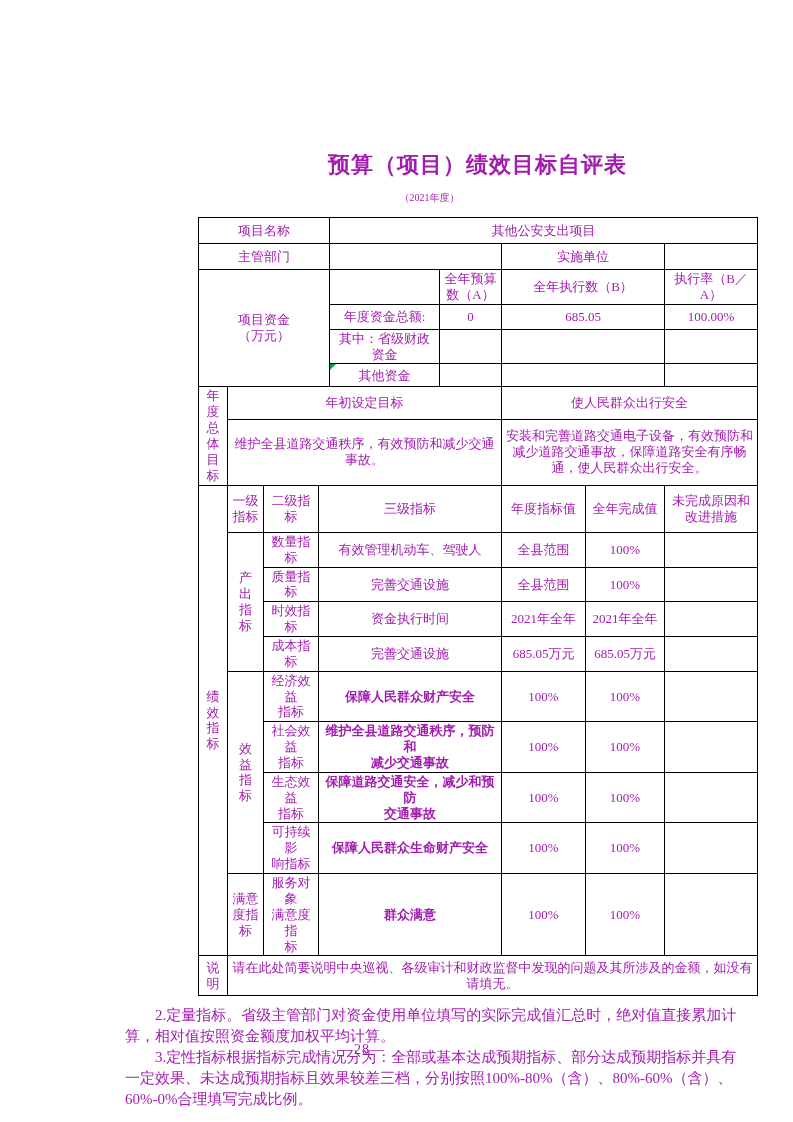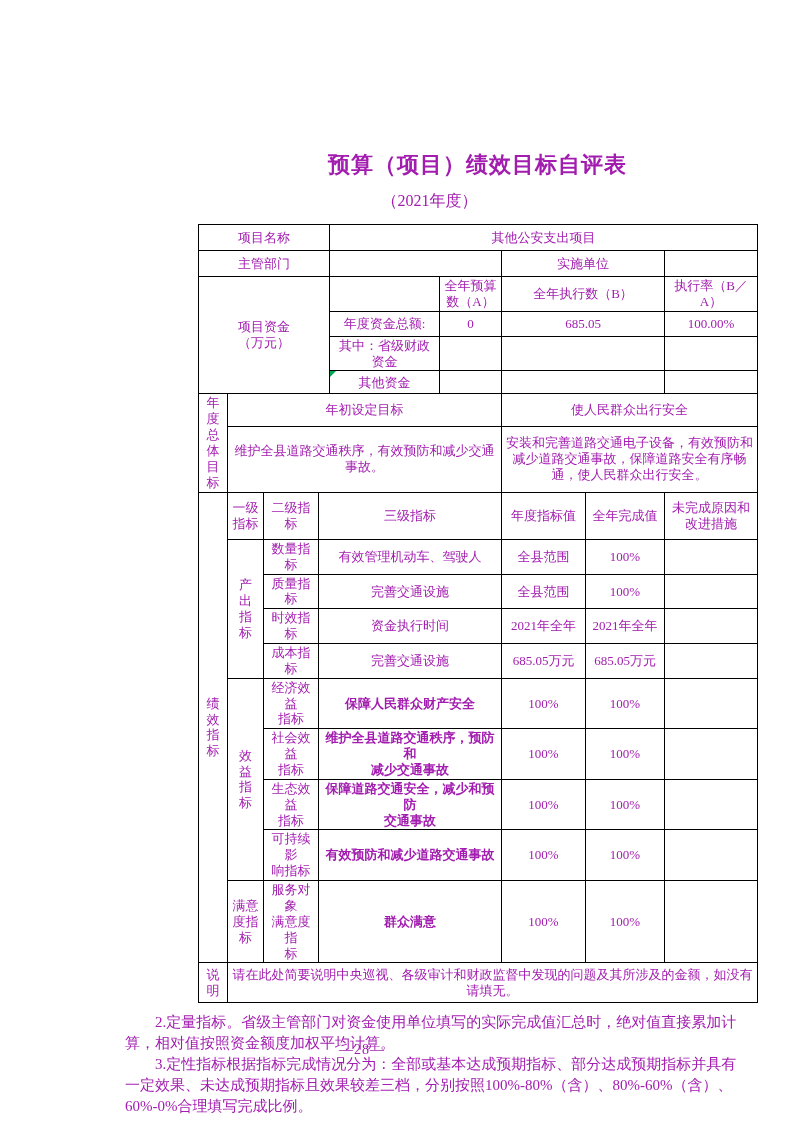--- a/index.html
+++ b/index.html
@@ -8,21 +8,21 @@
     width:793px; height:1122px;
     margin:0 auto;
     background:#ffffff;
     color:#a21caf;
     font-family:"Liberation Serif","DejaVu Serif",serif;
     overflow:hidden;
     padding-left:30px;
   }
   .doc-head { padding-top:150px; margin-left:168px; width:559px; text-align:center; }
   .doc-head h1 { margin:0; font-size:22px; font-weight:bold; letter-spacing:1px; }
-  .subtitle { margin-top:11px; font-size:16px; position:relative; left:-48px; }
+  .subtitle { margin-top:11px; font-size:10px; position:relative; left:-48px; }
 
   table.main {
     margin:12px 0 0 168px;
     border-collapse:collapse;
     table-layout:fixed;
     width:559px;
   }
   table.main td {
     border:1px solid #000;
     padding:1px 2px;
@@ -211,21 +211,21 @@
 指标</td>
       <td colspan="3" class="small ml">保障道路交通安全，减少和预防
 交通事故</td>
       <td>100%</td>
       <td class="tr">100%</td>
       <td></td>
     </tr>
     <tr style="height:38px">
       <td class="ml">可持续影
 响指标</td>
-      <td colspan="3" class="small">有效预防和减少道路交通事故</td>
+      <td colspan="3" class="small">保障人民群众生命财产安全</td>
       <td>100%</td>
       <td class="tr">100%</td>
       <td></td>
     </tr>
 
     <tr style="height:47px">
       <td class="ml">满意
 度指
 标</td>
       <td class="ml">服务对象

